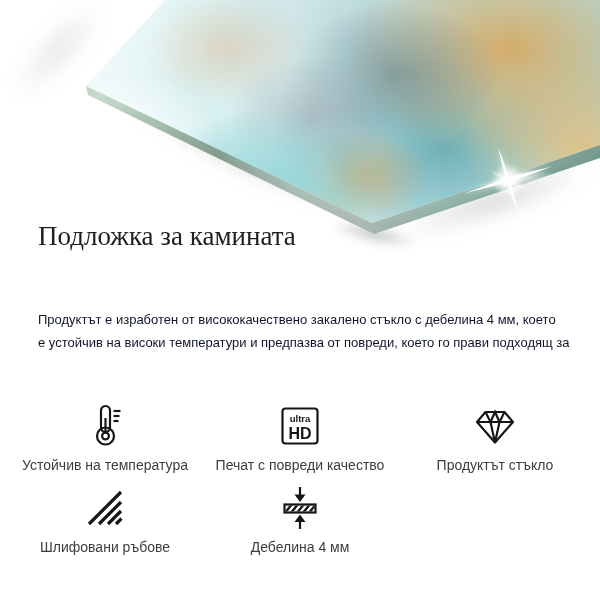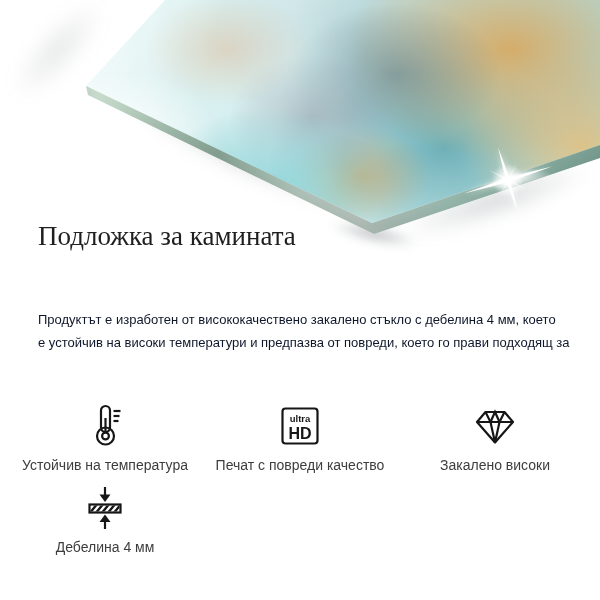--- a/index.html
+++ b/index.html
@@ -149,23 +149,34 @@
   </div>
 
 
   <div class="feature">
     <svg width="46" height="46" viewBox="0 0 46 46">
       <path class="ic" stroke-width="2.1" stroke-linejoin="round" d="M13.5 9 H32.5 L41 19 L23 39.5 L5 19 Z"></path>
       <path class="ic" stroke-width="1.8" d="M5 19 H41"></path>
       <path class="ic" stroke-width="1.8" d="M13.5 9 L18.5 19 L23 39.5 L27.5 19 L32.5 9"></path>
       <path class="ic" stroke-width="1.8" d="M18.5 19 L23 9 L27.5 19"></path>
     </svg>
-    <div class="feature-label">Закалено високи</div>
+    <div class="feature-label">Продуктът стъкло</div>
   </div>
 
+  <div class="feature">
+    <svg width="46" height="46" viewBox="0 0 46 46">
+      <g stroke="#161616" stroke-width="3.2">
+        <line x1="7" y1="39" x2="39" y2="7"></line>
+        <line x1="17" y1="39" x2="39" y2="17"></line>
+        <line x1="26" y1="39" x2="39" y2="26"></line>
+        <line x1="34" y1="39" x2="39.5" y2="33.5"></line>
+      </g>
+    </svg>
+    <div class="feature-label">Шлифовани ръбове</div>
+  </div>
 
   <div class="feature">
     <svg width="46" height="46" viewBox="0 0 46 46">
       <defs>
         <clipPath id="barclip">
             <rect x="8.5" y="20.5" width="29" height="6"></rect>
           </clipPath>
       </defs>
       <rect class="ic" x="7.5" y="19.5" width="31" height="8" stroke-width="2"></rect>
       <g clip-path="url(#barclip)" stroke="#161616" stroke-width="2.4">

